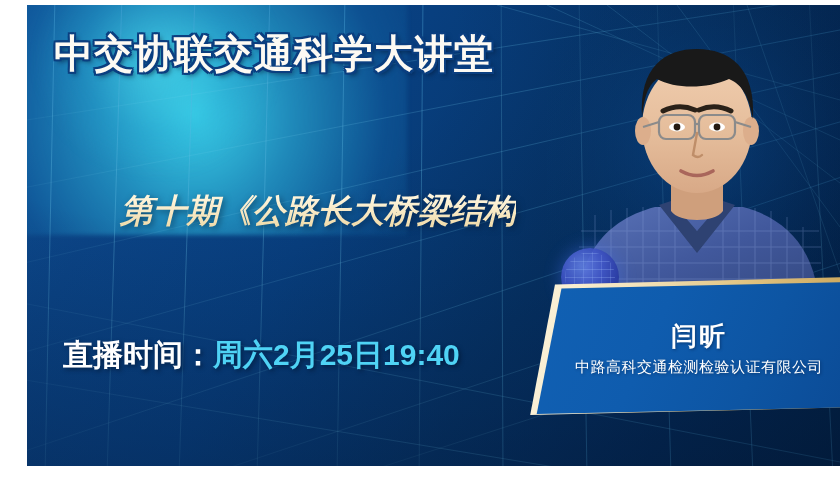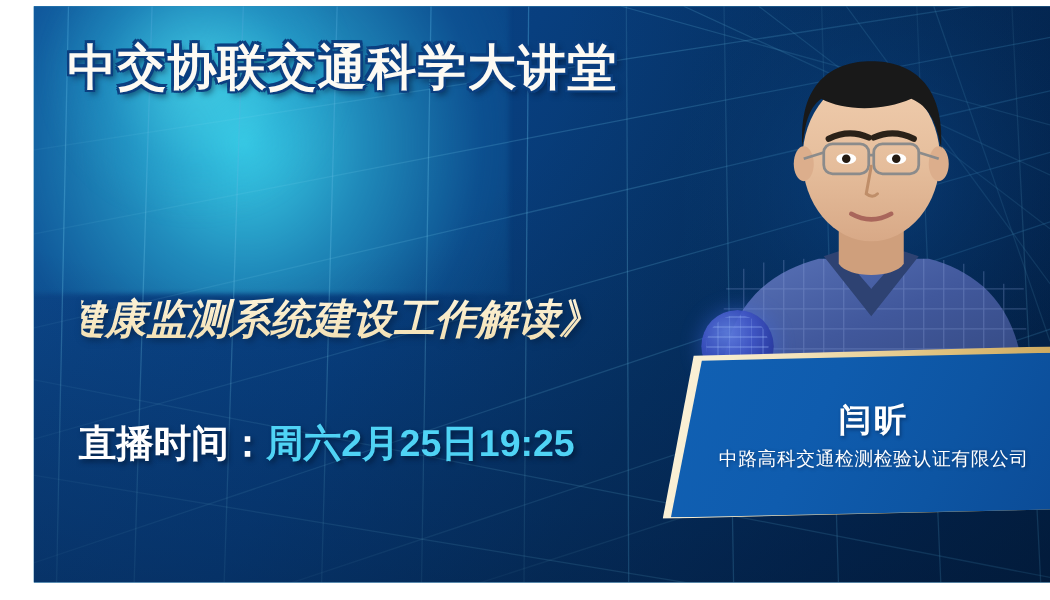--- a/index.html
+++ b/index.html
@@ -10,21 +10,21 @@
     width:840px;height:480px;
     background:#ffffff;
     overflow:hidden;
   }
 
   
   #board{
     position:absolute;
     left:27px; top:5px; right:0px; bottom:14px;
     overflow:hidden;
-    background:#0369a1;
+    background:#a21caf;
   }
 
   
   .bg-base{
     position:absolute; inset:0;
     background:
       linear-gradient(120deg, #0e4d91 0%, #0b4486 18%, #083f7f 38%, #063468 62%, #042c5c 82%, #03274f 100%);
   }
   
   .bg-glow-cyan{
@@ -291,25 +291,25 @@
           <path d="M134,166 q16,9 32,0" stroke="#a9665b" stroke-width="3.6" fill="none" stroke-linecap="round"></path>
         </g>
       </svg>
     </div>
 
     <div id="globe"></div>
 
     <div id="title">中交协联交通科学大讲堂</div>
 
     <div id="subtitle">
-      <span class="l2">健康监测系统建设工作解读》</span>
+      <span class="l1">第十期《公路长大桥梁结构</span>
     </div>
 
     <div id="livetime">
-      <span class="lbl">直播时间：</span><span class="val">周六2月25日19:25</span>
+      <span class="lbl">直播时间：</span><span class="val">周六2月25日19:40</span>
     </div>
 
     <div id="plate-gold"></div>
     <div id="plate-blue"></div>
     <div id="plate-text">
       <div class="sp-row">
         <span class="sp-name">闫昕</span>
       </div>
       <div class="sp-org">中路高科交通检测检验认证有限公司</div>
     </div>

